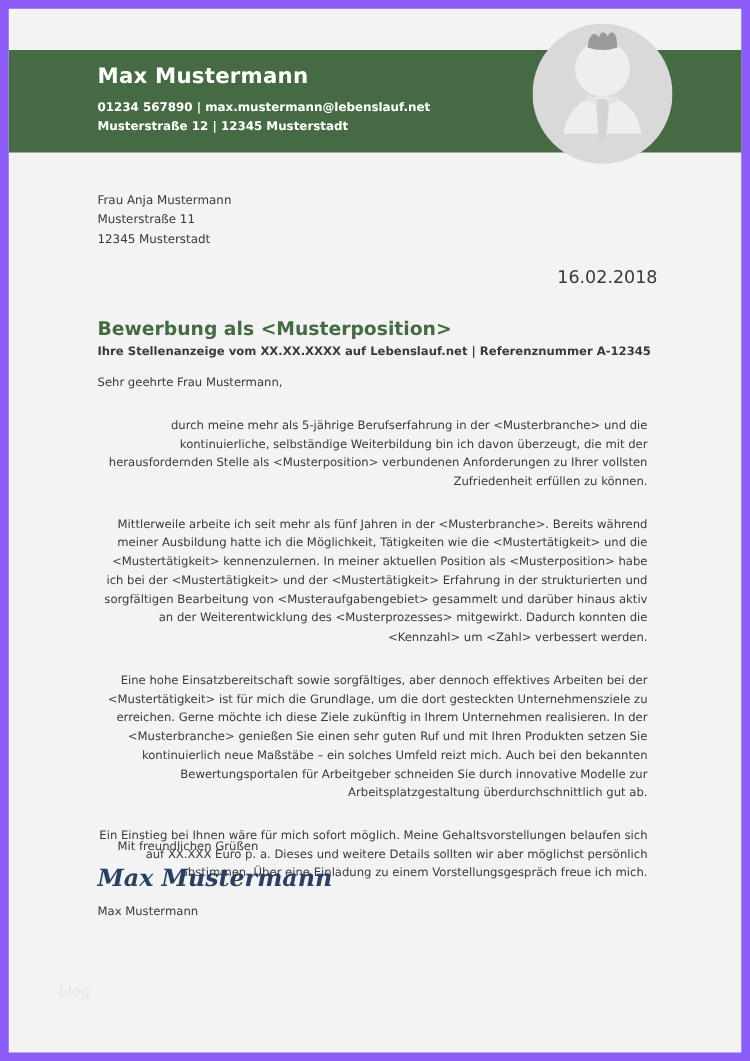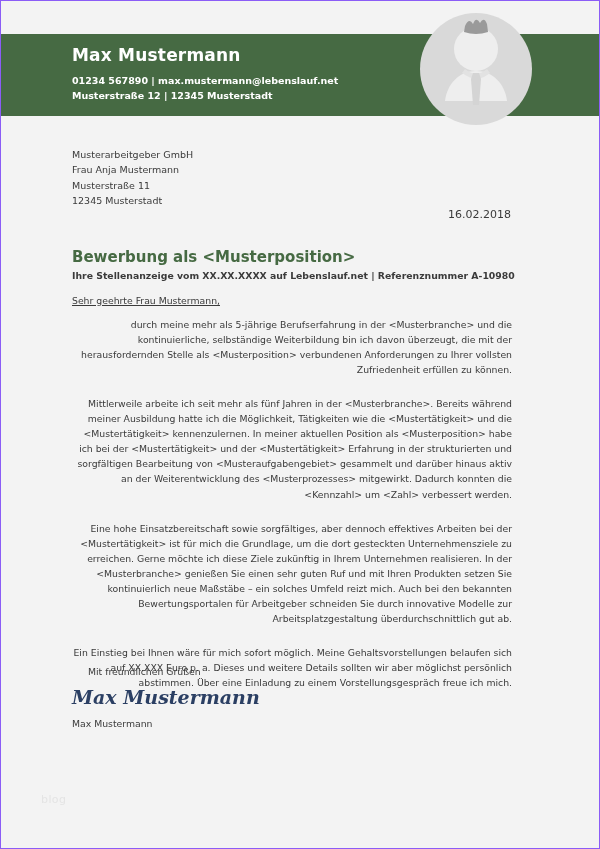--- a/index.html
+++ b/index.html
@@ -9,21 +9,21 @@
     background: #ffffff;
   }
   body {
     font-family: "DejaVu Sans", "Liberation Sans", sans-serif;
   }
   #page {
     position: relative;
     width: 600px;
     height: 849px;
     background: #f3f3f3;
-    border: 1px solid #8b5cf6;
+    border: 7px solid #8b5cf6;
     overflow: hidden;
   }
 
   
   .header-band {
     position: absolute;
     left: 0;
     top: 33px;
     width: 600px;
     height: 82px;
@@ -69,24 +69,24 @@
     width: 330px;
     color: #3a3a3a;
     font-size: 9.5px;
     line-height: 1.62;
   }
   .recipient div { white-space: nowrap; }
 
   
   .letter-date {
     position: absolute;
-    right: 88px;
+    right: 67px;
     top: 207px;
     color: #3a3a3a;
-    font-size: 11px;
+    font-size: 14px;
     text-align: left;
   }
 
   
   .subject-wrap {
     position: absolute;
     left: 71px;
     top: 243px;
     width: 460px;
   }
@@ -109,22 +109,21 @@
   .body-wrap {
     position: absolute;
     left: 71px;
     top: 292px;
     width: 456px;
     color: #3a3a3a;
     font-size: 9.3px;
     line-height: 1.62;
   }
   .salutation {
-    margin: 0 0 9px 0;
-    text-decoration: underline;
+    margin: 0 0 19px 0;
   }
   .body-para {
     margin: 0 16px 19px 0;
     text-align: right;
   }
 
   
   .closing-wrap {
     position: absolute;
     left: 71px;
@@ -184,31 +183,30 @@
         <path d="M56 58c-17 0-29 13-31 30h62c-2-17-14-30-31-30z"></path>
         <circle cx="56" cy="36" r="22"></circle>
       </g>
       <path d="M45 13 q4 -9 8 -2 q3 -8 7 -1 q4 -7 7 1 l1 8 q-12 4 -24 0 z" fill="#9a9a9a"></path>
       <path d="M45 56 q11 9 22 0 l3 4 q-13 11 -28 0 z" fill="#e2e2e2"></path>
       <path d="M53 60 h6 l2 6 l-2 26 h-6 l-2 -26 z" fill="#d4d4d4"></path>
     </svg>
   </div>
 
   <div class="recipient">
-    <div>Musterarbeitgeber GmbH</div>
     <div>Frau Anja Mustermann</div>
     <div>Musterstraße 11</div>
     <div>12345 Musterstadt</div>
   </div>
 
   <div class="letter-date">16.02.2018</div>
 
   <div class="subject-wrap">
     <div class="subject-title">Bewerbung als &lt;Musterposition&gt;</div>
-    <div class="subject-sub">Ihre Stellenanzeige vom XX.XX.XXXX auf Lebenslauf.net | Referenznummer A-10980</div>
+    <div class="subject-sub">Ihre Stellenanzeige vom XX.XX.XXXX auf Lebenslauf.net | Referenznummer A-12345</div>
   </div>
 
   <div class="body-wrap">
     <p class="salutation">Sehr geehrte Frau Mustermann,</p>
     <p class="body-para">durch meine mehr als 5-jährige Berufserfahrung in der &lt;Musterbranche&gt; und die kontinuierliche, selbständige Weiterbildung bin ich davon überzeugt, die mit der herausfordernden Stelle als &lt;Musterposition&gt; verbundenen Anforderungen zu Ihrer vollsten Zufriedenheit erfüllen zu können.</p>
     <p class="body-para">Mittlerweile arbeite ich seit mehr als fünf Jahren in der &lt;Musterbranche&gt;. Bereits während meiner Ausbildung hatte ich die Möglichkeit, Tätigkeiten wie die &lt;Mustertätigkeit&gt; und die &lt;Mustertätigkeit&gt; kennenzulernen. In meiner aktuellen Position als &lt;Musterposition&gt; habe ich bei der &lt;Mustertätigkeit&gt; und der &lt;Mustertätigkeit&gt; Erfahrung in der strukturierten und sorgfältigen Bearbeitung von &lt;Musteraufgabengebiet&gt; gesammelt und darüber hinaus aktiv an der Weiterentwicklung des &lt;Musterprozesses&gt; mitgewirkt. Dadurch konnten die &lt;Kennzahl&gt; um &lt;Zahl&gt; verbessert werden.</p>
     <p class="body-para">Eine hohe Einsatzbereitschaft sowie sorgfältiges, aber dennoch effektives Arbeiten bei der &lt;Mustertätigkeit&gt; ist für mich die Grundlage, um die dort gesteckten Unternehmensziele zu erreichen. Gerne möchte ich diese Ziele zukünftig in Ihrem Unternehmen realisieren. In der &lt;Musterbranche&gt; genießen Sie einen sehr guten Ruf und mit Ihren Produkten setzen Sie kontinuierlich neue Maßstäbe – ein solches Umfeld reizt mich. Auch bei den bekannten Bewertungsportalen für Arbeitgeber schneiden Sie durch innovative Modelle zur Arbeitsplatzgestaltung überdurchschnittlich gut ab.</p>
     <p class="body-para">Ein Einstieg bei Ihnen wäre für mich sofort möglich. Meine Gehaltsvorstellungen belaufen sich auf XX.XXX Euro p. a. Dieses und weitere Details sollten wir aber möglichst persönlich abstimmen. Über eine Einladung zu einem Vorstellungsgespräch freue ich mich.</p>
   </div>
 

